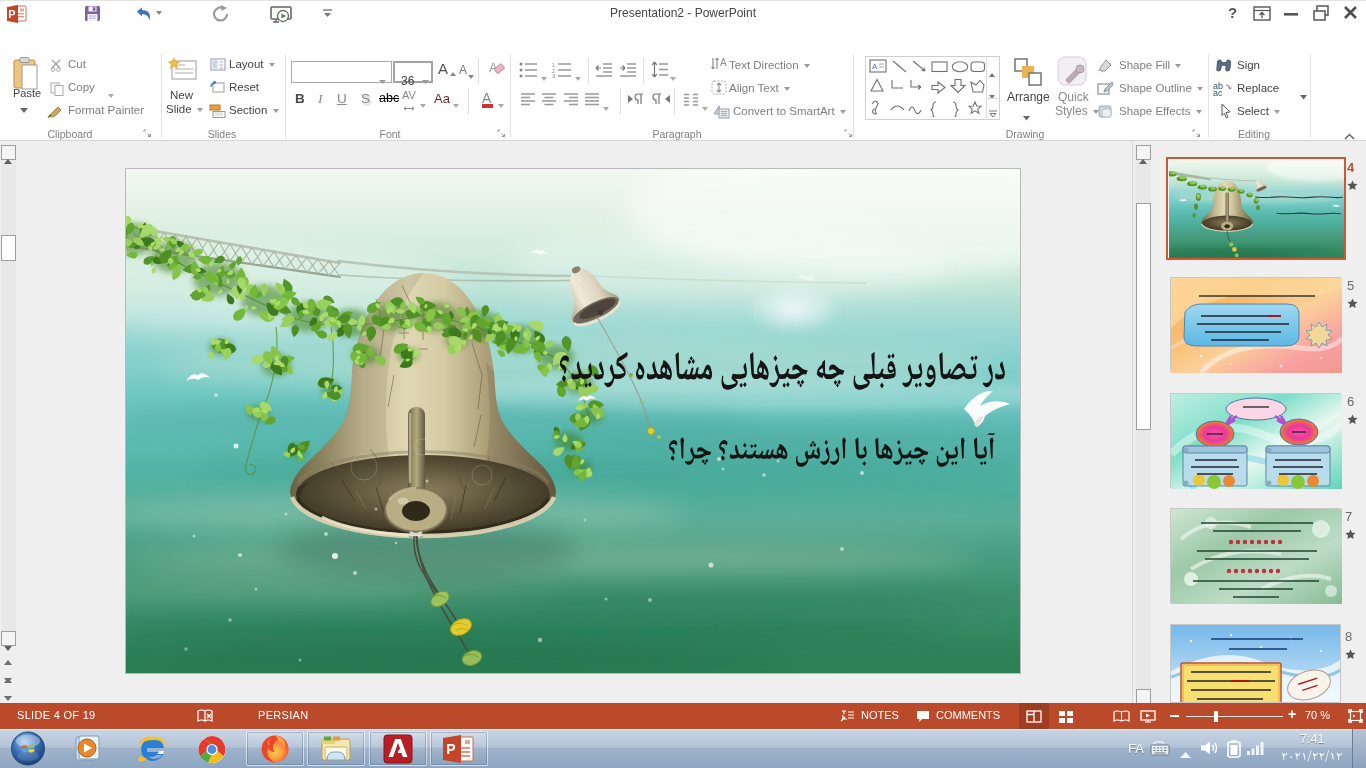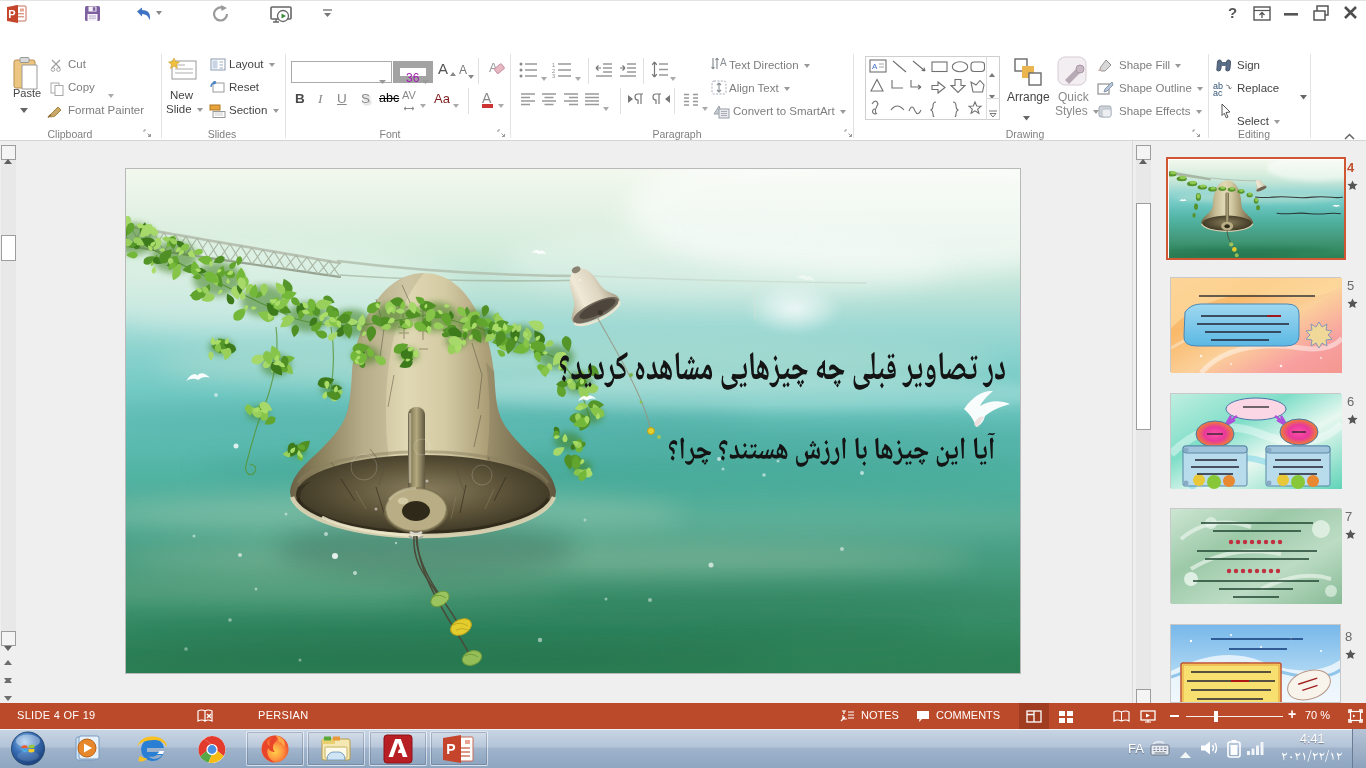--- a/index.html
+++ b/index.html
@@ -70,20 +70,21 @@
  <svg class="abs" style="left:270px;top:5px" width="24" height="17" viewBox="0 0 24 17">
   <rect x="1" y="1" width="20" height="12" rx="1" fill="none" stroke="#666" stroke-width="1.6"></rect>
   <circle cx="13" cy="10" r="5.5" fill="#fff" stroke="#666" stroke-width="1.3"></circle>
         <path d="M11.5 7.5 L16 10 L11.5 12.5Z" fill="#3c8a3c"></path>
   <path d="M6 13 L6 16 M3 16 L9 16" stroke="#666" stroke-width="1.4"></path>
  </svg>
  <svg class="abs" style="left:322px;top:8px" width="11" height="10" viewBox="0 0 11 10">
         <path d="M1 1 H10" stroke="#777" stroke-width="1.4"></path>
         <path d="M2 4 L5.5 8 L9 4Z" fill="#777"></path>
       </svg>
+ <div class="ttl">Presentation2 - PowerPoint</div>
  <div class="winbtn" style="left:1228px;top:3px;font-size:15px;font-weight:bold;color:#555">?</div>
  <svg class="abs" style="left:1253px;top:5px" width="18" height="15" viewBox="0 0 18 15">
         <rect x="1" y="1" width="16" height="13" fill="none" stroke="#555" stroke-width="1.4"></rect>
         <path d="M1 4.5 H17" stroke="#555" stroke-width="1.2"></path>
         <path d="M9 12 V7 M6.5 9 L9 6.5 L11.5 9" stroke="#555" stroke-width="1.3" fill="none"></path>
       </svg>
  <svg class="abs" style="left:1284px;top:12px" width="14" height="3" viewBox="0 0 14 3">
         <rect width="14" height="2.6" fill="#555"></rect>
       </svg>
  <svg class="abs" style="left:1313px;top:4px" width="16" height="16" viewBox="0 0 16 16">
@@ -176,21 +177,21 @@
         <rect x="1" y="1" width="10" height="5" fill="#e8a33d" stroke="#b07820"></rect>
         <rect x="4" y="7.5" width="12" height="6" fill="#fff" stroke="#9a9a9a"></rect>
         <path d="M5.5 9 H14 M5.5 11 H14" stroke="#ccc"></path>
       </svg>
  <div class="rtxtd" style="left:229px;top:52px">Section <span class="dd"></span></div>
 
  <div class="abs" style="left:291px;top:9px;width:101px;height:22px;background:#fff;border:1px solid #ababab"></div>
  <div class="abs" style="left:379px;top:18px"><svg width="7" height="4" viewBox="0 0 7 4">
           <path d="M0 0h7l-3.5 4z" fill="#999"></path>
         </svg></div>
- <div class="abs" style="left:393px;top:9px;width:40px;height:22px;background:#fff;border:7px solid #a3a3a3;font-size:12px;color:#a21caf;padding:3px 0 0 6px">36</div>
+ <div class="abs" style="left:393px;top:9px;width:40px;height:22px;background:#fff;border:2px solid #a3a3a3;font-size:12px;color:#404040;padding:11px 0 0 6px">36</div>
  <div class="abs" style="left:422px;top:18px"><svg width="7" height="4" viewBox="0 0 7 4">
           <path d="M0 0h7l-3.5 4z" fill="#999"></path>
         </svg></div>
  <div class="abs" style="left:438px;top:8px;font-size:15px;color:#555">A</div>
       <div class="abs" style="left:450px;top:10px"><span class="tup" style="border-left-width:3px;border-right-width:3px;border-bottom-width:4px;border-bottom-color:#888"></span></div>
  <div class="abs" style="left:459px;top:11px;font-size:12px;color:#777">A</div>
       <div class="abs" style="left:468px;top:13px"><span class="tdn" style="border-left-width:3px;border-right-width:3px;border-top-width:4px;border-top-color:#888"></span></div>
  <div class="abs" style="left:478px;top:6px;width:1px;height:26px;background:#e0e0e0"></div>
  <svg class="abs" style="left:487px;top:8px" width="20" height="18" viewBox="0 0 20 18">
         <text x="2" y="12" font-size="13" fill="#999">A</text>
@@ -375,21 +376,21 @@
         <text x="0" y="15" font-size="9" fill="#357">ac</text>
         <path d="M13 4 Q17 4 17 8 M17 8 L15.2 6.5 M17 8 L18.8 6.5" stroke="#888" fill="none"></path>
       </svg>
  <div class="rtxtd" style="left:1237px;top:30px">Replace</div>
  <div class="abs" style="left:1300px;top:34px"><svg width="8" height="5" viewBox="0 0 8 5">
           <path d="M0 0h7l-3.5 4.5z" fill="#666"></path>
         </svg></div>
  <svg class="abs" style="left:1219px;top:51px" width="14" height="16" viewBox="0 0 14 16">
         <path d="M3 1 L11 9 L7 9.5 L9 14 L7.2 14.8 L5.3 10.2 L3 12.5Z" fill="#fff" stroke="#555"></path>
       </svg>
- <div class="rtxtd" style="left:1237px;top:63px">Select <span class="dd"></span></div>
+ <div class="rtxtd" style="left:1237px;top:53px">Select <span class="dd"></span></div>
 </div>
 
 <div id="editor">
 
  <div class="strack" style="left:1px;top:4px;height:501px"></div>
  <div class="sbtn" style="left:1px;top:4px"></div>
       <div class="abs" style="left:4px;top:9px"><span class="tup"></span></div>
  <div class="sthumb" style="left:1px;top:94px;height:26px"></div>
  <div class="sbtn" style="left:1px;top:490px"></div>
       <div class="abs" style="left:4px;top:496px"><span class="tdn"></span></div>
@@ -1382,18 +1383,18 @@
   <rect x="1" y="3" width="12" height="15" rx="2" fill="none" stroke="#fff" stroke-width="1.6"></rect>
   <rect x="4.5" y="1" width="5" height="2.5" fill="#fff"></rect>
   <rect x="3.5" y="6" width="7" height="10" fill="#fff"></rect>
  </svg>
  <svg class="abs" style="left:1246px;top:11px" width="19" height="16" viewBox="0 0 19 16">
   <rect x="1" y="11" width="3" height="4" fill="#f2f5f8"></rect>
         <rect x="5.5" y="8.5" width="3" height="6.5" fill="#f2f5f8"></rect>
         <rect x="10" y="5.5" width="3" height="9.5" fill="#f2f5f8"></rect>
         <rect x="14.5" y="2" width="3" height="13" fill="#f2f5f8"></rect>
  </svg>
- <div class="trayt" style="left:1300px;top:3px;font-size:12.5px">4:41</div>
+ <div class="trayt" style="left:1300px;top:3px;font-size:12.5px">7:41</div>
  <svg class="abs" style="left:1281px;top:21px" width="62" height="13" viewBox="0 0 62 13">
         <path d="M27.3 11.8L26.6 11.9L26.5 11.7L29.8 0.2L29.9 -0.0L30.6 -0.1L27.3 11.8ZM44.8 11.8L44.1 11.9L44.0 11.7L47.3 0.2L47.4 -0.0L48.1 -0.1L44.8 11.8ZM3.0 10.2L2.6 10.0L2.3 6.9L1.0 3.4L1.7 2.6L2.7 4.1L4.3 4.3L4.9 3.9L5.4 2.6L5.8 2.6L6.0 2.9L5.9 3.9L5.4 4.9L4.3 5.4L3.0 5.4L3.4 7.6L3.3 9.6L3.0 10.2ZM16.3 10.2L15.8 10.0L15.6 6.9L14.2 3.4L15.0 2.6L15.9 4.1L17.6 4.3L18.2 3.9L18.7 2.6L19.0 2.6L19.2 2.9L19.1 3.9L18.6 4.9L17.6 5.4L16.2 5.4L16.6 7.6L16.5 9.6L16.3 10.2ZM24.0 10.1L23.4 10.0L23.2 6.9L21.9 3.7L21.9 3.2L22.5 2.6L23.5 4.4L24.1 6.3L24.2 7.8L24.0 10.1ZM33.8 10.2L33.3 10.0L33.1 6.9L31.7 3.4L32.5 2.6L33.4 4.1L35.0 4.3L35.7 3.9L36.2 2.6L36.5 2.6L36.7 2.9L36.6 3.9L36.1 4.9L35.0 5.4L33.7 5.4L34.1 7.6L34.0 9.6L33.8 10.2ZM40.4 10.2L40.0 10.0L39.7 6.9L38.4 3.4L39.1 2.6L40.0 4.1L41.7 4.3L42.3 3.9L42.8 2.6L43.1 2.6L43.3 2.9L43.2 3.9L42.7 4.9L41.7 5.4L40.4 5.4L40.7 7.6L40.6 9.6L40.4 10.2ZM52.3 10.1L51.8 10.0L51.5 6.9L50.2 3.7L50.2 3.2L50.9 2.6L51.9 4.4L52.4 6.3L52.6 7.8L52.3 10.1ZM57.9 10.2L57.4 10.0L57.2 6.9L55.8 3.4L56.6 2.6L57.5 4.1L59.2 4.3L59.8 3.9L60.3 2.6L60.6 2.6L60.8 2.9L60.7 3.9L60.2 4.9L59.2 5.4L57.8 5.4L58.2 7.6L58.1 9.6L57.9 10.2ZM10.4 8.3L9.0 7.4L9.8 6.0L11.2 6.9L11.2 7.3L10.4 8.3Z" fill="#ffffff" fill-rule="evenodd"></path>
       </svg>
  <div class="abs" style="left:1352px;top:0;width:14px;height:39px;background:linear-gradient(#b6c4d6,#8ca2bc);border-left:1px solid #6a7c94"></div>
 </div>
 </div>
 </body></html>

